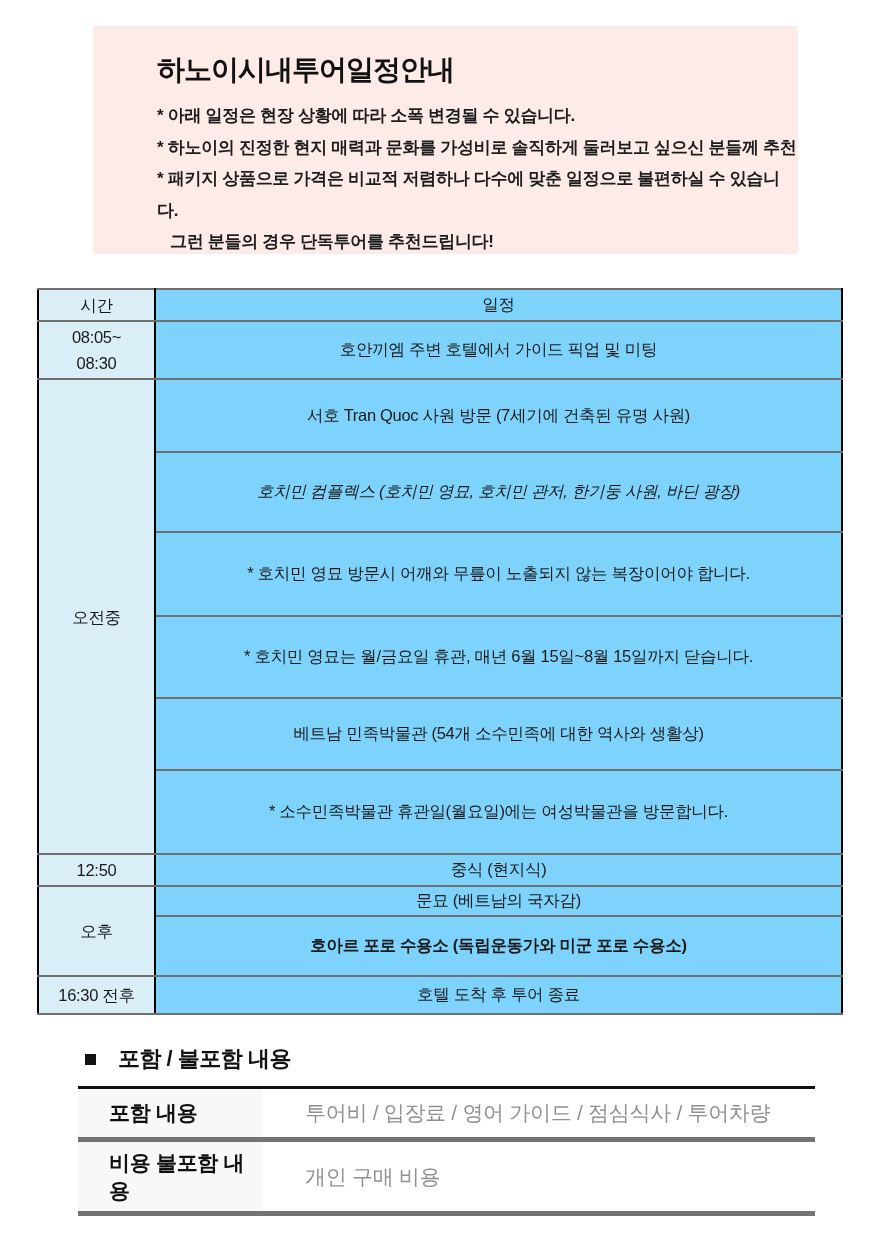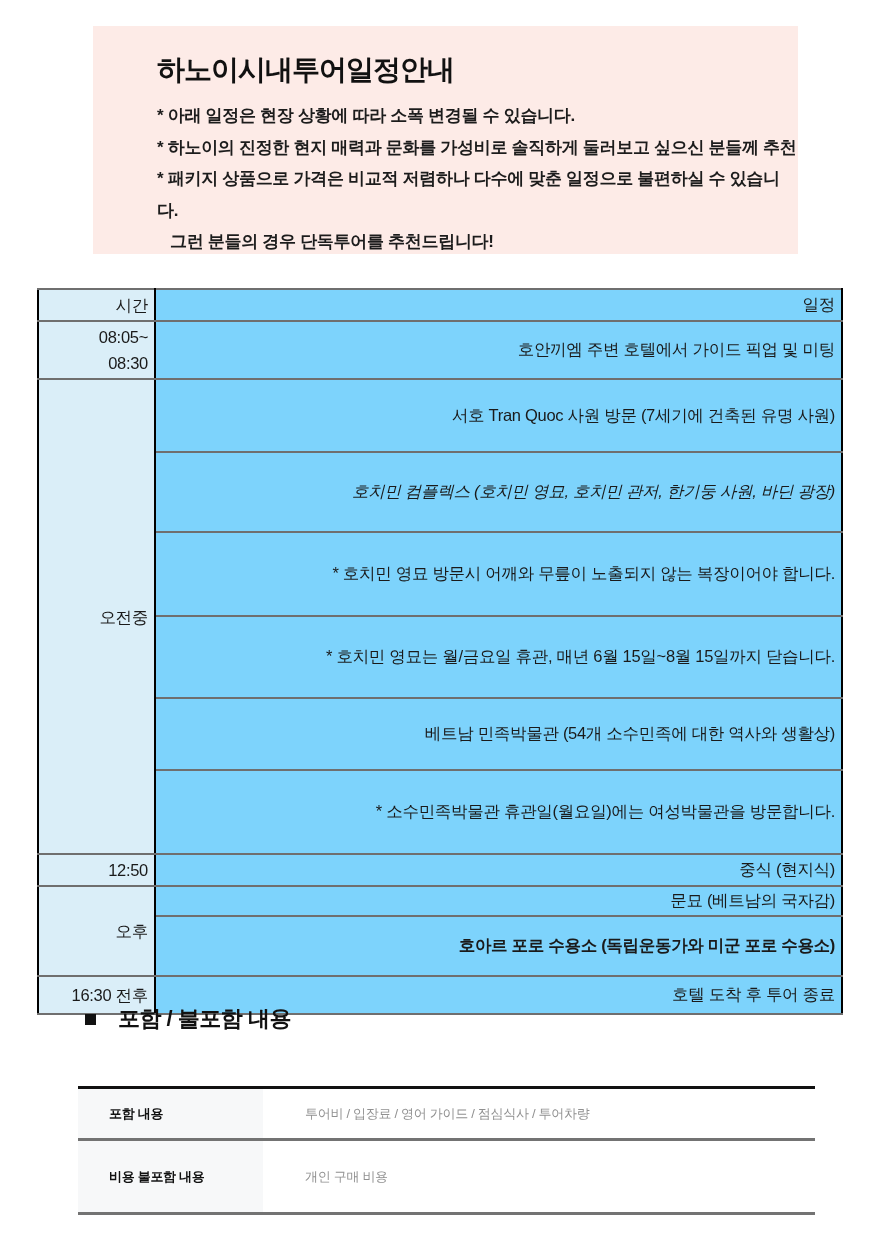--- a/index.html
+++ b/index.html
@@ -43,21 +43,21 @@
     width: 806px;
     border-collapse: collapse;
     table-layout: fixed;
   }
   .schedule col.time-col { width: 117px; }
   .schedule td {
     border-top: 2px solid #6f6f6f;
     border-bottom: 2px solid #6f6f6f;
     border-left: 2px solid #000000;
     border-right: 2px solid #000000;
-    text-align: right;
+    text-align: center;
     vertical-align: middle;
     font-size: 16.5px;
     letter-spacing: -0.3px;
     color: #1a1a1a;
     padding: 2px 6px;
     margin-left: 28px;
   }
   .schedule td.time-cell {
     background: #daeef8;
     white-space: pre-line;
@@ -73,21 +73,21 @@
   tr.r-h6  { height: 72px; }
   tr.r-h7  { height: 84px; }
   tr.r-h8  { height: 27px; }
   tr.r-h9  { height: 30px; }
   tr.r-h10 { height: 60px; font-weight: bold; }
   tr.r-h11 { height: 38px; }
 
   
   .include-header {
     position: absolute;
-    left: 85px; top: 1004px;
+    left: 85px; top: 1044px;
     display: flex;
     align-items: center;
   }
   .square-bullet {
     width: 11px; height: 11px;
     background: #111111;
     margin-right: 22px;
     flex: 0 0 auto;
   }
   .include-title {
@@ -99,23 +99,23 @@
   .include-table {
     position: absolute;
     left: 78px; top: 1086px;
     width: 737px;
     border-collapse: collapse;
     table-layout: fixed;
     border-top: 3px solid #111111;
   }
   .include-table col.label-col { width: 185px; }
   .include-table td {
-    border-bottom: 3px solid #737373;
+    border-bottom: 5px solid #737373;
     vertical-align: middle;
-    font-size: 13px;
+    font-size: 21px;
     letter-spacing: -0.3px;
   }
   .include-table td.label-cell {
     background: #f7f8f9;
     font-weight: 800;
     color: #111111;
     padding-left: 31px;
   }
   .include-table td.value-cell {
     color: #909090;

